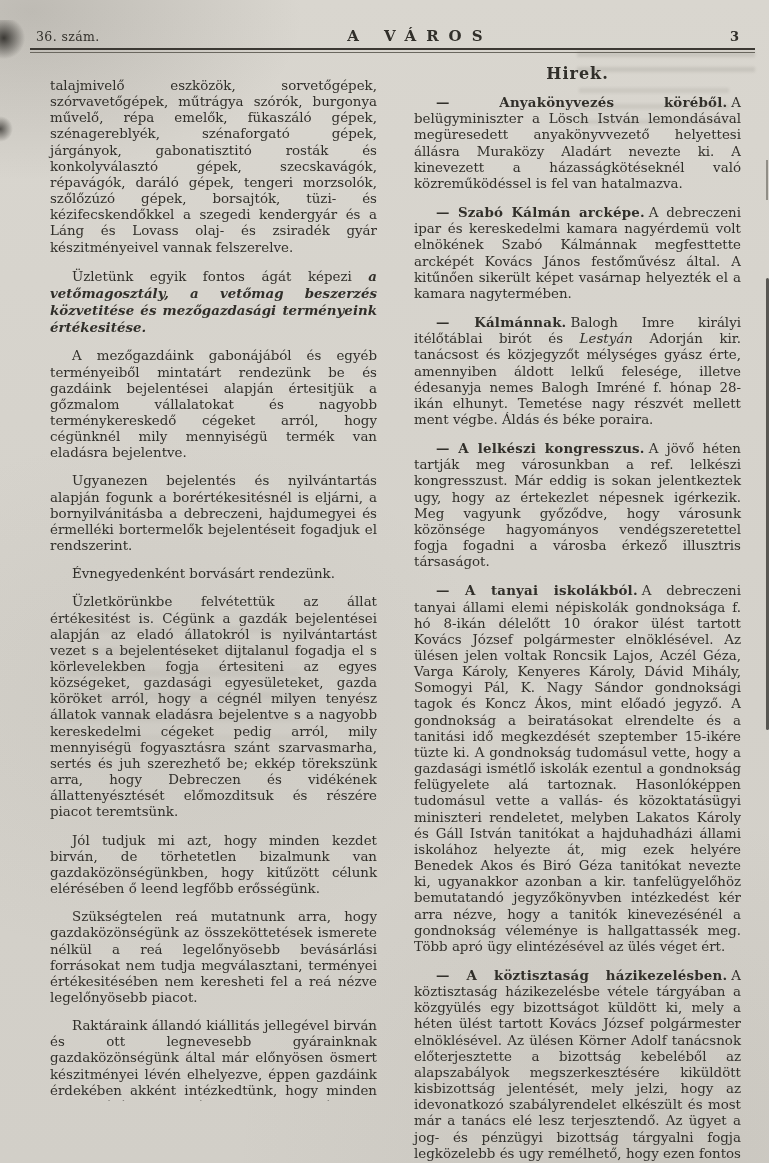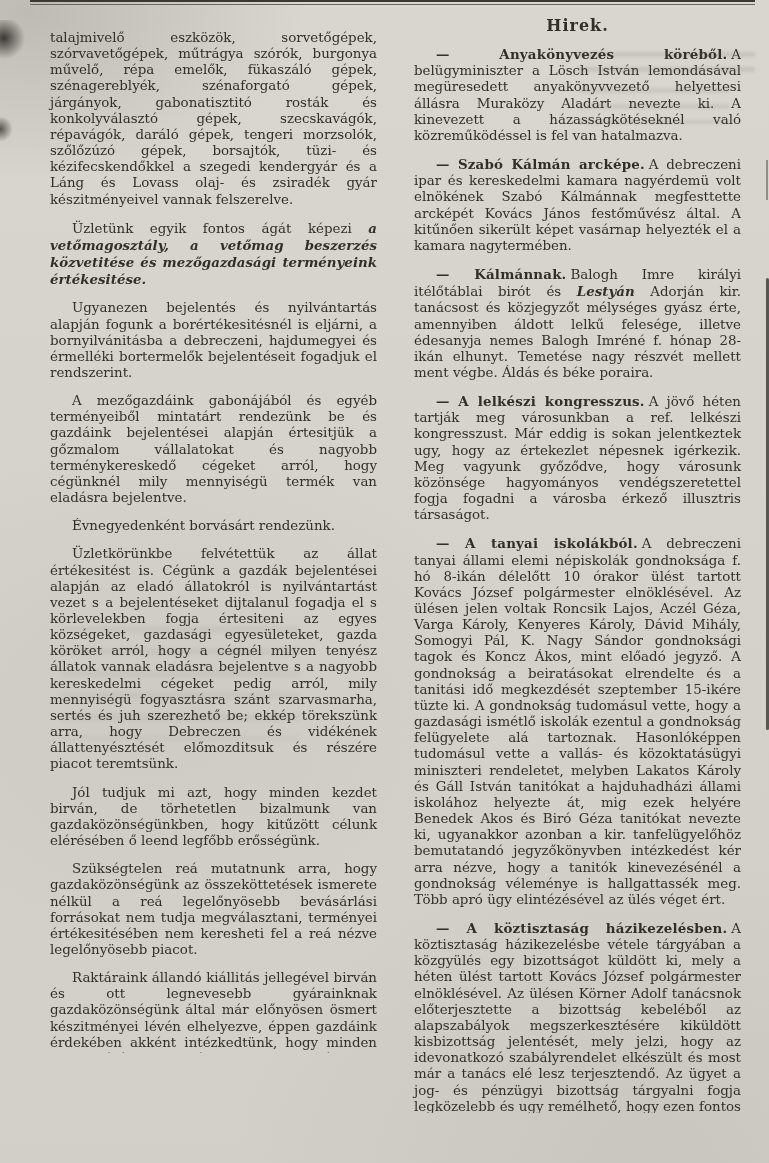--- a/index.html
+++ b/index.html
@@ -36,21 +36,21 @@
   .closing   { text-align:center; text-indent:0 !important; margin-top:3px !important; font-size:14.2px;font-family:Liberation Serif, serif; }
   .signature { text-align:center; text-indent:0 !important; margin-top:5px !important;
                font-weight:bold; font-size:14.4px; letter-spacing:.2px; }
   .address   { text-align:center; text-indent:0 !important; margin-top:2px !important;
                font-weight:bold; font-size:11.3px; }
 
   
   .news-heading { text-align:center; text-indent:0 !important; font-size:16px; font-weight:bold;
                   letter-spacing:1px; margin:0 0 7px !important; }
   .news .lead { font-weight:bold; margin-right:4px; letter-spacing:.2px; }
-  .news .bi   { font-style:italic; font-weight:bold; }
+  .news .bi   { font-style:italic; font-weight:normal; }
 
   
   .artifact { position:absolute; pointer-events:none; }
   .blob-a { left:-8px; top:20px; width:34px; height:40px;
             background:radial-gradient(ellipse at 35% 45%, rgba(35,33,29,.85), rgba(35,33,29,0) 68%); }
   .blob-b { left:-5px; top:116px; width:18px; height:26px;
             background:radial-gradient(ellipse at 30% 50%, rgba(35,33,29,.7), rgba(35,33,29,0) 70%); }
   .edge-right { right:0; top:278px; width:3px; height:452px; border-radius:2px;
             background:#2e2c28; opacity:.75; }
   .edge-right-b { right:1px; top:160px; width:2px; height:40px; background:#4a4740; opacity:.5; }
@@ -67,29 +67,34 @@
 <div class="page">
 
   <div class="artifact blob-a"></div>
   <div class="artifact blob-b"></div>
   <div class="artifact edge-right"></div>
   <div class="artifact edge-right-b"></div>
   <div class="artifact ghost-a"></div>
   <div class="artifact ghost-b"></div>
   <div class="artifact ghost-c"></div>
 
+  <div class="masthead">
+    <span class="issue">36. szám.</span>
+    <span class="title">A VÁROS</span>
+    <span class="pageno">3</span>
+  </div>
   <div class="rule"></div>
 
   <div class="columns">
 
     <div class="col col-left">
       <p class="cont">talajmivelő eszközök, sorvetőgépek, szórvavetőgépek, műtrágya szórók, burgonya művelő, répa emelők, fükaszáló gépek, szénagereblyék, szénaforgató gépek, járgányok, gabonatisztitó rosták és konkolyválasztó gépek, szecskavágók, répavágók, daráló gépek, tengeri morzsolók, szőlőzúzó gépek, borsajtók, tüzi- és kézifecskendőkkel a szegedi kendergyár és a Láng és Lovass olaj- és zsiradék gyár készitményeivel vannak felszerelve.</p>
       <p><span>Üzletünk egyik fontos ágát képezi </span><em class="lede-italic">a vetőmagosztály, a vetőmag beszerzés közvetitése és mezőgazdasági terményeink értékesitése.</em></p>
+      <p>A mezőgazdáink gabonájából és egyéb terményeiből mintatárt rendezünk be és gazdáink bejelentései alapján értesitjük a gőzmalom vállalatokat és nagyobb terménykereskedő cégeket arról, hogy cégünknél mily mennyiségü termék van eladásra bejelentve.</p>
       <p>Ugyanezen bejelentés és nyilvántartás alapján fogunk a borértékesitésnél is eljárni, a bornyilvánitásba a debreczeni, hajdumegyei és érmelléki bortermelők bejelentéseit fogadjuk el rendszerint.</p>
-      <p>A mezőgazdáink gabonájából és egyéb terményeiből mintatárt rendezünk be és gazdáink bejelentései alapján értesitjük a gőzmalom vállalatokat és nagyobb terménykereskedő cégeket arról, hogy cégünknél mily mennyiségü termék van eladásra bejelentve.</p>
       <p>Évnegyedenként borvásárt rendezünk.</p>
       <p>Üzletkörünkbe felvétettük az állat értékesitést is. Cégünk a gazdák bejelentései alapján az eladó állatokról is nyilvántartást vezet s a bejelentéseket dijtalanul fogadja el s körlevelekben fogja értesiteni az egyes községeket, gazdasági egyesületeket, gazda köröket arról, hogy a cégnél milyen tenyész állatok vannak eladásra bejelentve s a nagyobb kereskedelmi cégeket pedig arról, mily mennyiségü fogyasztásra szánt szarvasmarha, sertés és juh szerezhető be; ekkép törekszünk arra, hogy Debreczen és vidékének állattenyésztését előmozditsuk és részére piacot teremtsünk.</p>
       <p>Jól tudjuk mi azt, hogy minden kezdet birván, de törhetetlen bizalmunk van gazdaközönségünkben, hogy kitűzött célunk elérésében ő leend legfőbb erősségünk.</p>
       <p>Szükségtelen reá mutatnunk arra, hogy gazdaközönségünk az összeköttetések ismerete nélkül a reá legelőnyösebb bevásárlási forrásokat nem tudja megválasztani, terményei értékesitésében nem keresheti fel a reá nézve legelőnyösebb piacot.</p>
       <p>Raktáraink állandó kiállitás jellegével birván és ott legnevesebb gyárainknak gazdaközönségünk által már előnyösen ösmert készitményei lévén elhelyezve, éppen gazdáink érdekében akként intézkedtünk, hogy minden egyes árún a határozott szabott ár van feljegyezve — és az alku ki van zárva, — mert igy nyugton választhat bárki az egyes gyárak készitményei közül.</p>
       <p class="date-line">Debreczen, 1909 augusztus hó.</p>
       <p class="closing">Kiváló tisztelettel</p>
       <p class="signature">Debreczeni Mezőgazdák Kereskedelmi Társasága</p>
       <p class="address">Gróf Degenfeld-tér 1. szám.</p>
 

